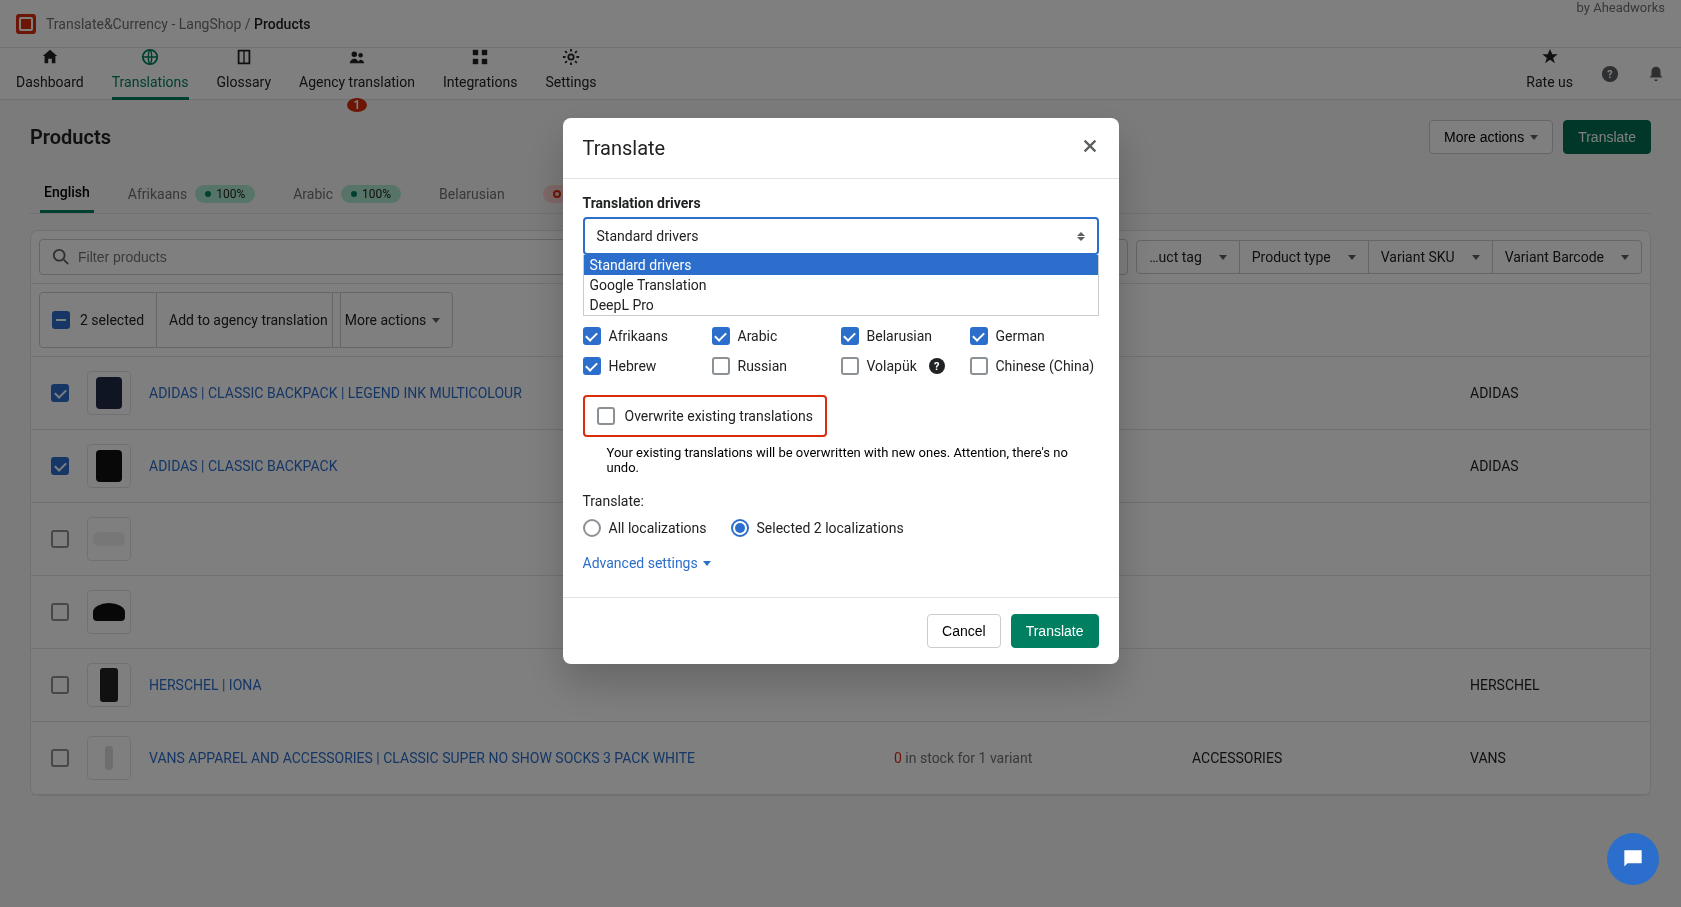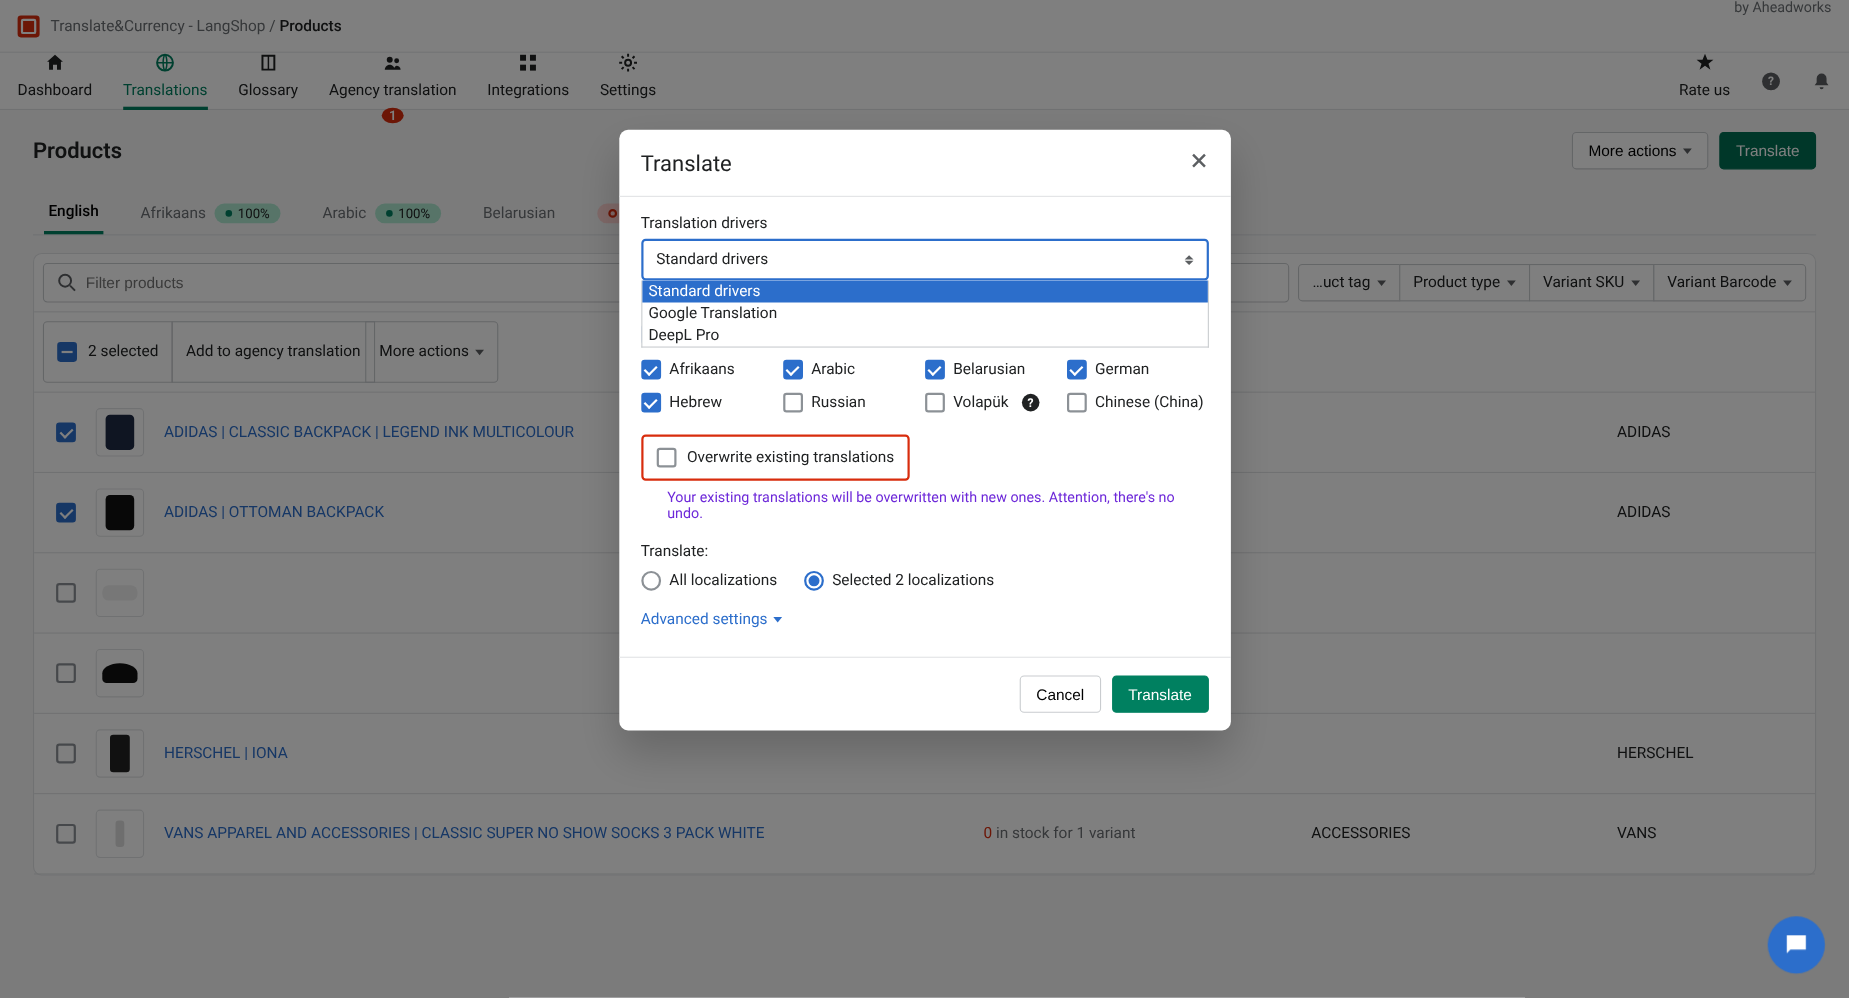--- a/index.html
+++ b/index.html
@@ -30,21 +30,21 @@
 .pill { border-radius: 12px; padding: 2px 10px; font-size: 12px; display: inline-flex; align-items: center; gap: 5px; }
 .pill.green { background: #aee9d1; color: #202223; }
 .pill.red { background: #fed3d1; color: #202223; }
 .dot { width: 6px; height: 6px; border-radius: 50%; }
 .dot.g { background: #008060; }
 .dot.r { border: 2px solid #d82c0d; width: 8px; height: 8px; }
 .panel { background: #fff; border: 1px solid #e1e3e5; border-radius: 8px; }
 .filterbar { display: flex; border-bottom: 1px solid #e1e3e5; }
 .search { flex: 1; display: flex; align-items: center; padding: 0 12px; border: 1px solid #c9cccf; margin: 8px; border-radius: 4px; height: 36px; gap: 8px; color: #6d7175; }
 .filt-right { display: flex; align-items: center; gap: 0; padding: 8px 8px 8px 0; }
-.filt { border: 1px solid #c9cccf; padding: 8px 12px; display: flex; align-items: center; gap: 6px; cursor: pointer; margin-left: -1px; background: #fff; }
+.filt { border: 1px solid #c9cccf; padding: 8px 12px; display: flex; align-items: center; gap: 17px; cursor: pointer; margin-left: -1px; background: #fff; }
 .filt:first-child { border-radius: 4px 0 0 4px; margin-left: 0; }
 .filt:last-child { border-radius: 0 4px 4px 0; }
 .caret { width: 0; height: 0; border-left: 4px solid transparent; border-right: 4px solid transparent; border-top: 5px solid #5c5f62; }
 .bulkbar { display: flex; border-bottom: 1px solid #e1e3e5; }
 .bulk-sel { display: flex; align-items: center; gap: 10px; padding: 8px 12px; border: 1px solid #c9cccf; margin: 8px; border-radius: 4px 0 0 4px; }
 .bulk-btn { display: flex; align-items: center; padding: 19px 12px; border: 1px solid #c9cccf; margin: 8px 0 8px -9px; cursor: pointer; }
 .bulk-btn.last { border-radius: 0 4px 4px 0; gap: 6px; }
 .cbox { width: 18px; height: 18px; border: 2px solid #8c9196; border-radius: 3px; display: inline-flex; align-items: center; justify-content: center; cursor: pointer; flex-shrink: 0; }
 .cbox.checked { background: #2c6ecb; border-color: #2c6ecb; }
 .cbox.checked::after { content: ""; width: 5px; height: 9px; border: solid #fff; border-width: 0 2px 2px 0; transform: rotate(45deg); margin-top: -2px; }
@@ -56,37 +56,37 @@
 .col-stock { width: 280px; color: #6d7175; }
 .col-stock .warn { color: #d82c0d; }
 .col-type { width: 260px; color: #202223; }
 .col-vendor { width: 160px; color: #202223; }
 .overlay { position: fixed; inset: 0; background: rgba(0,0,0,0.5); display: flex; align-items: flex-start; justify-content: center; padding-top: 118px; }
 .modal { width: 556px; background: #fff; border-radius: 8px; box-shadow: 0 20px 40px rgba(0,0,0,0.2); }
 .modal-head { display: flex; justify-content: space-between; align-items: center; padding: 18px 20px; border-bottom: 1px solid #e1e3e5; }
 .modal-title { font-size: 20px; font-weight: 400; }
 .close { cursor: pointer; color: #5c5f62; font-size: 18px; }
 .modal-body { padding: 16px 20px 20px; }
-.label { color: #202223; margin-bottom: 6px; display: block; }
+.label { color: #202223; margin-bottom: 6px; display: block; font-weight: bold; }
 .select-wrap { position: relative; margin-bottom: 6px; }
 .select { width: 100%; height: 38px; border: 2px solid #2c6ecb; border-radius: 4px; padding: 0 12px; display: flex; align-items: center; justify-content: space-between; cursor: pointer; }
 .updown { display: flex; flex-direction: column; gap: 1px; }
 .updown span { width: 0; height: 0; border-left: 4px solid transparent; border-right: 4px solid transparent; }
 .updown .u { border-bottom: 4px solid #5c5f62; }
 .updown .d { border-top: 4px solid #5c5f62; }
 .dropdown { position: absolute; top: 38px; left: 0; right: 0; background: #fff; border: 1px solid #c9cccf; border-top: none; z-index: 10; }
 .dropdown-item { padding: 2px 6px; cursor: pointer; }
 .dropdown-item.sel { background: #2c6ecb; color: #fff; }
 .section-label { margin: 14px 0 10px; }
 .selall { display: flex; align-items: center; gap: 10px; margin-bottom: 14px; font-weight: 600; }
 .lang-grid { display: grid; grid-template-columns: repeat(4, 1fr); row-gap: 12px; margin-bottom: 20px; }
 .lang-item { display: flex; align-items: center; gap: 8px; }
 .help { width: 16px; height: 16px; background: #202223; color: #fff; border-radius: 50%; display: inline-flex; align-items: center; justify-content: center; font-size: 11px; font-weight: bold; margin-left: 4px; }
 .overwrite-box { border: 2px solid #d82c0d; border-radius: 4px; padding: 10px 12px; display: inline-flex; align-items: center; gap: 10px; margin-bottom: 8px; }
-.hint { color: #6d28d9; font-size: 13px; padding-left: 24px; margin-bottom: 18px; }
+.hint { color: #000000; font-size: 13px; padding-left: 24px; margin-bottom: 18px; }
 .radio-row { display: flex; gap: 24px; margin: 10px 0 18px; }
 .radio-item { display: flex; align-items: center; gap: 8px; }
 .radio { width: 18px; height: 18px; border: 2px solid #8c9196; border-radius: 50%; display: inline-flex; align-items: center; justify-content: center; }
 .radio.checked { border-color: #2c6ecb; }
 .radio.checked::after { content: ""; width: 10px; height: 10px; background: #2c6ecb; border-radius: 50%; }
 .adv { color: #2c6ecb; display: flex; align-items: center; gap: 5px; cursor: pointer; margin-bottom: 6px; }
 .modal-foot { border-top: 1px solid #e1e3e5; padding: 16px 20px; display: flex; justify-content: flex-end; gap: 10px; }
 .chat-fab { position: fixed; bottom: 22px; right: 22px; width: 52px; height: 52px; background: #2c6ecb; border-radius: 50%; display: flex; align-items: center; justify-content: center; color: #fff; }
 input.search-input { border: none; outline: none; flex: 1; font-size: 14px; }
 .thumb-shape { border-radius: 3px; }
@@ -270,21 +270,21 @@
           <div class="prod-name">ADIDAS | CLASSIC BACKPACK | LEGEND INK MULTICOLOUR</div>
           <div class="col-stock"></div>
           <div class="col-type"></div>
           <div class="col-vendor">ADIDAS</div>
         </div>
         <div class="row">
           <span class="cbox checked"></span>
           <div class="thumb">
             <div class="thumb-shape" style="width: 26px; height: 32px; background: rgb(17, 17, 17); border-radius: 4px;"></div>
           </div>
-          <div class="prod-name">ADIDAS | OTTOMAN BACKPACK</div>
+          <div class="prod-name">ADIDAS | CLASSIC BACKPACK</div>
           <div class="col-stock"></div>
           <div class="col-type"></div>
           <div class="col-vendor">ADIDAS</div>
         </div>
         <div class="row">
           <span class="cbox"></span>
           <div class="thumb">
             <div class="thumb-shape" style="width: 32px; height: 14px; background: rgb(238, 238, 238); border-radius: 6px;"></div>
           </div>
           <div class="col-stock"></div>

